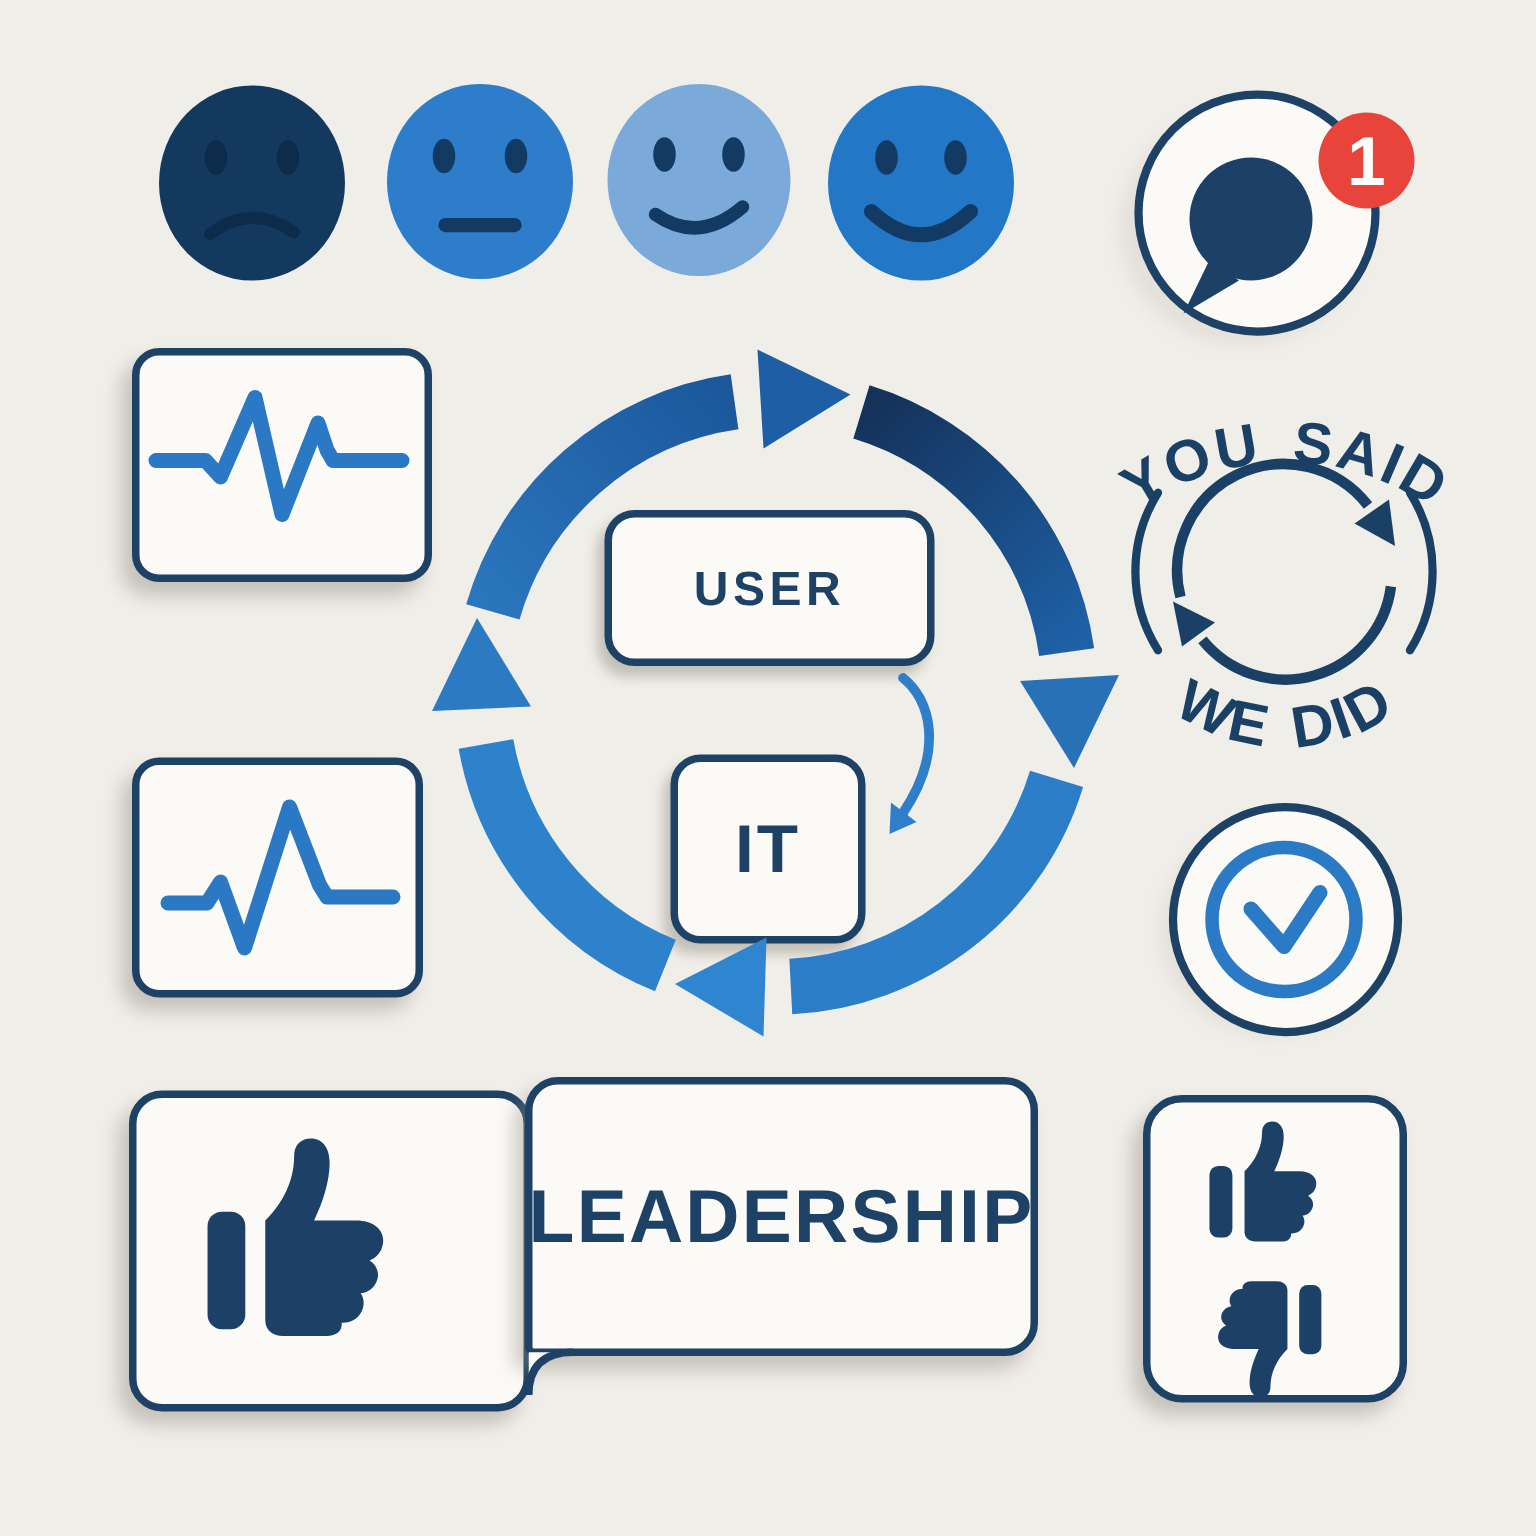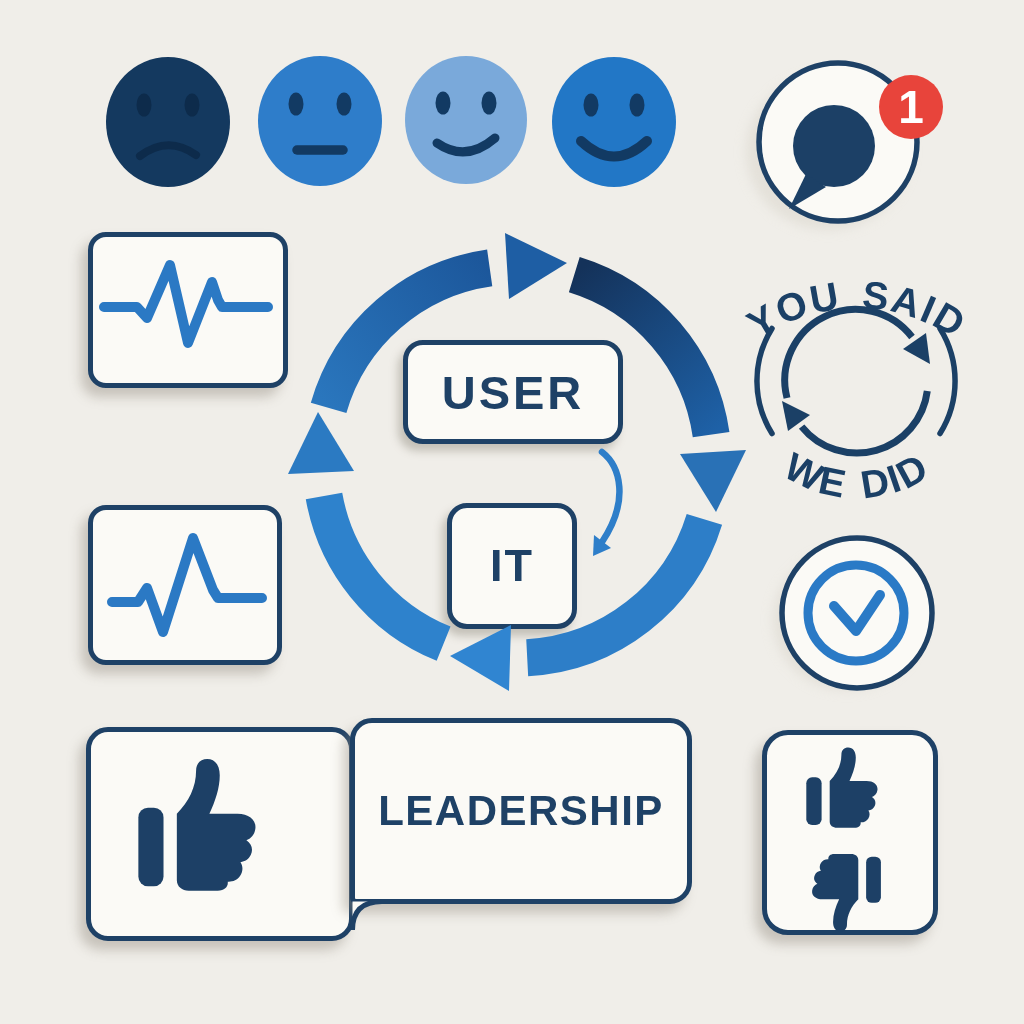--- a/index.html
+++ b/index.html
@@ -9,28 +9,28 @@
          background-color:#f0eee9;}
   #art{position:absolute;left:0;top:0;width:1024px;height:1024px;pointer-events:none;z-index:5;}
   .tile{position:absolute;box-sizing:border-box;background:#fbfaf6;border:5px solid #1e4166;
         box-shadow:-7px 9px 12px rgba(143,137,125,.42);z-index:2;}
   .lbl{display:flex;align-items:center;justify-content:center;height:100%;
        color:#1e4166;font-weight:bold;}
   #pulse-card-1{left:88px;top:232px;width:200px;height:156px;border-radius:18px;}
   #pulse-card-2{left:88px;top:505px;width:194px;height:160px;border-radius:18px;}
   #user-box{left:403px;top:340px;width:220px;height:104px;border-radius:20px;
             box-shadow:-5px 7px 8px rgba(143,137,125,.45);}
-  #user-box .lbl{font-size:47px;letter-spacing:3px;}
+  #user-box .lbl{font-size:32px;letter-spacing:3px;}
   #it-box{left:447px;top:503px;width:130px;height:126px;border-radius:20px;
           box-shadow:-5px 7px 8px rgba(143,137,125,.45);}
   #it-box .lbl{font-size:45px;letter-spacing:2px;}
   #leadership-card{left:86px;top:727px;width:268px;height:214px;border-radius:22px;}
   #leadership-bubble{left:350px;top:718px;width:342px;height:186px;
                      border-radius:22px 22px 22px 6px;}
-  #leadership-bubble .lbl{font-size:42px;letter-spacing:1.5px;}
+  #leadership-bubble .lbl{font-size:50px;letter-spacing:1.5px;}
   #vote-card{left:762px;top:730px;width:176px;height:205px;border-radius:26px;}
   svg text{font-family:"Liberation Sans",sans-serif;font-weight:bold;}
   .arc-text{font-size:39px;fill:#1b4066;letter-spacing:2px;word-spacing:6px;}
 </style>
 </head>
 <body>
 
 <div id="stage">
 
   <div id="pulse-card-1" class="tile"></div>

